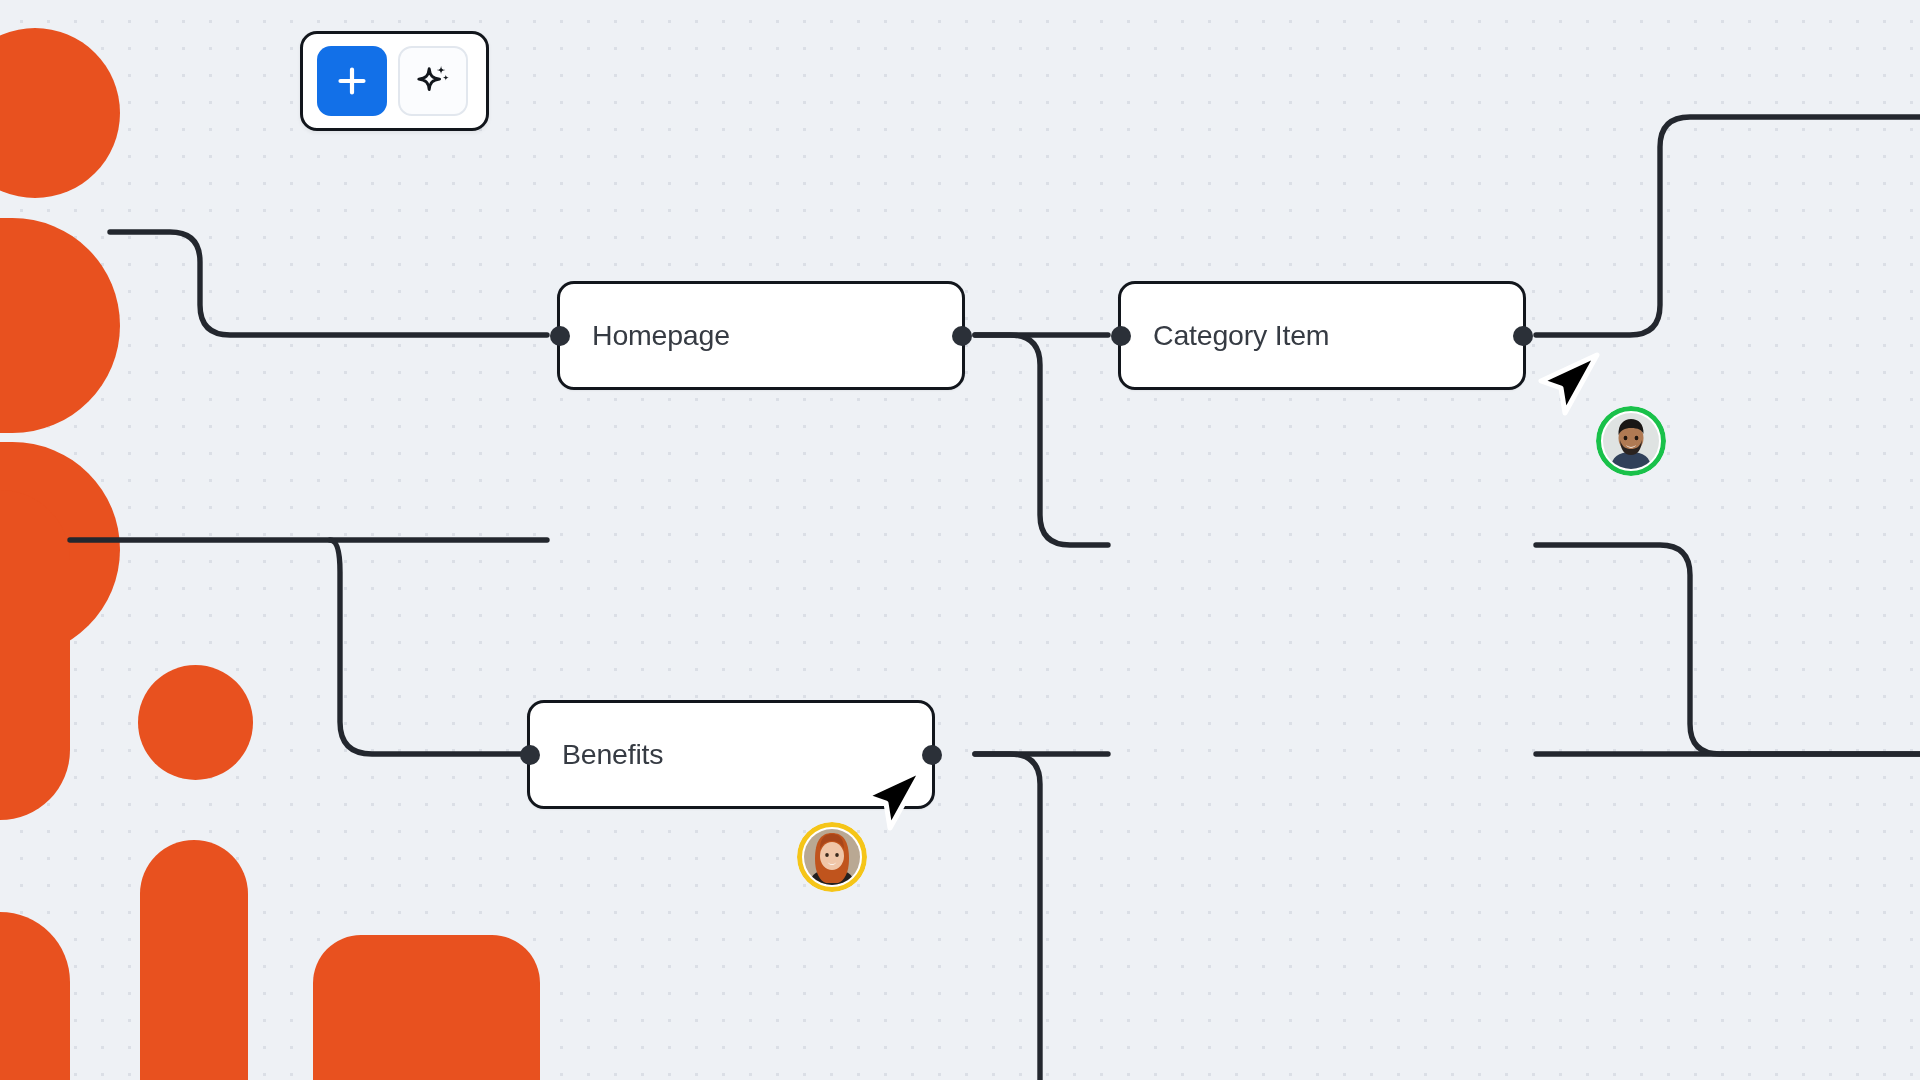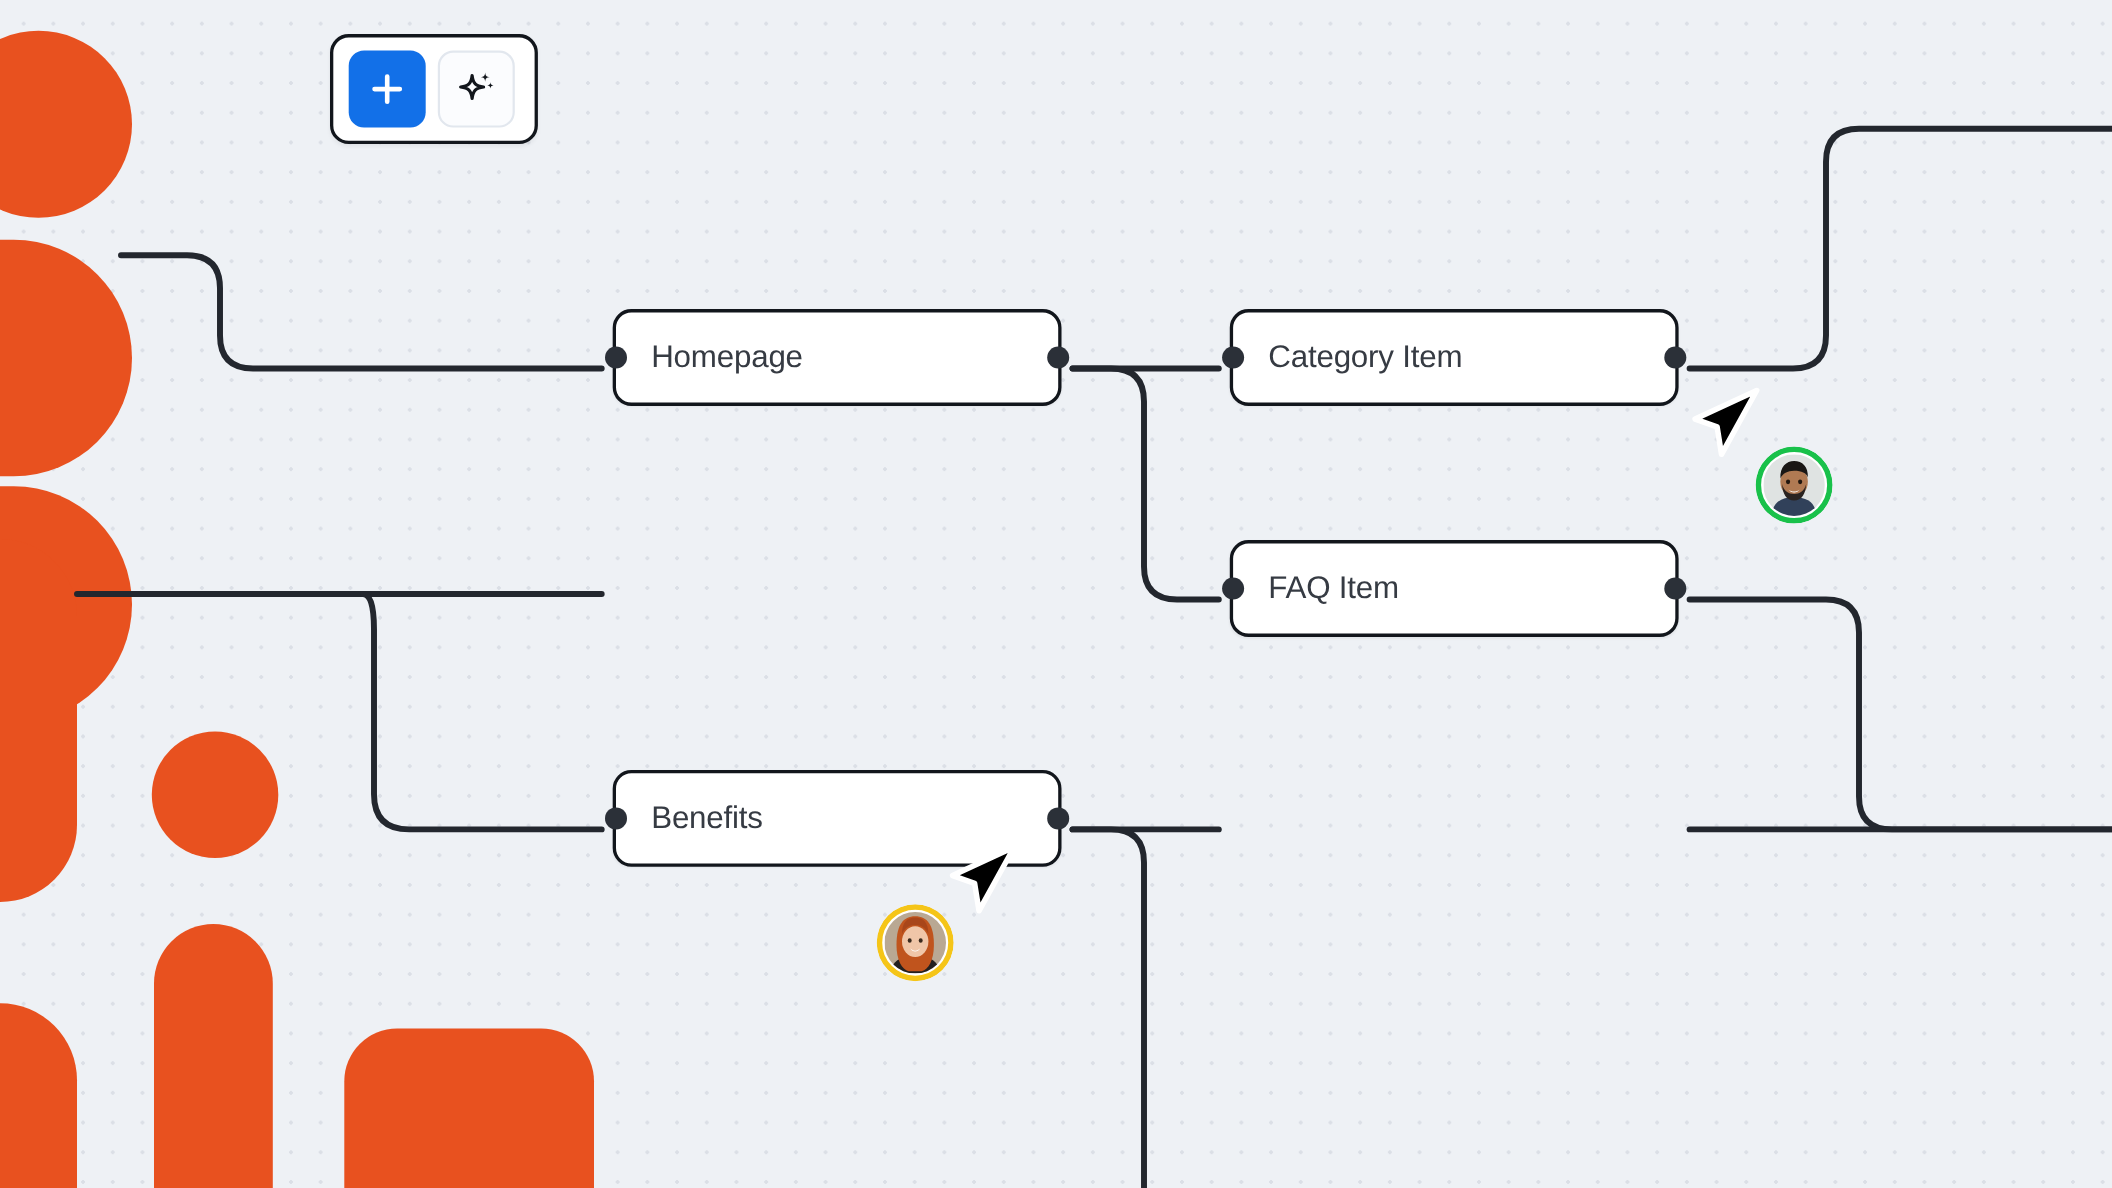--- a/index.html
+++ b/index.html
@@ -31,21 +31,21 @@
   .deco-pill-3      { left:140px;  top:840px;  width:108px; height:300px; border-radius:56px; }
   .deco-roundsq     { left:313px;  top:935px;  width:227px; height:230px; border-radius:48px; }
 
   
   #wires { position:absolute; inset:0; width:1920px; height:1080px; pointer-events:none; }
   #wires path { fill:none; stroke:#23272e; stroke-width:5.4; stroke-linecap:round; }
 
   
   .node {
     position:absolute;
-    width:408px; height:88px;
+    width:408px; height:109px;
     background:#ffffff;
     border:3.6px solid #12161c;
     border-radius:17px;
     display:flex; align-items:center;
     box-shadow:0 1px 2px rgba(0,0,0,.05);
   }
   .node-label {
     margin-left:32px;
     font-size:28.5px;
     font-weight:400;
@@ -61,21 +61,21 @@
     border-radius:50%;
   }
   .port.left  { left:-10px; }
   .port.right { right:-10px; }
 
   
   #node-homepage  { left:557px; top:281px; }
   #node-category  { left:1118px; top:281px; }
   #node-landing   { left:557px; top:491px; }
   #node-faq       { left:1118px; top:491px; }
-  #node-benefits  { left:557px; top:700px; }
+  #node-benefits  { left:527px; top:700px; }
   #node-footers   { left:1118px; top:700px; }
 
   
   #toolbar {
     position:absolute;
     left:300px; top:31px;
     width:189px; height:100px;
     background:#ffffff;
     border:3.6px solid #12161c;
     border-radius:17px;
@@ -163,25 +163,20 @@
     <span class="port right"></span>
   </div>
 
   <div class="node" id="node-category">
     <span class="port left"></span>
     <span class="node-label">Category Item</span>
     <span class="port right"></span>
   </div>
 
 
-  <div class="node" id="node-faq">
-    <span class="port left"></span>
-    <span class="node-label">FAQ Item</span>
-    <span class="port right"></span>
-  </div>
 
   <div class="node" id="node-benefits">
     <span class="port left"></span>
     <span class="node-label">Benefits</span>
     <span class="port right"></span>
   </div>
 
 
   <div id="toolbar">
     <div class="tool-btn primary">

